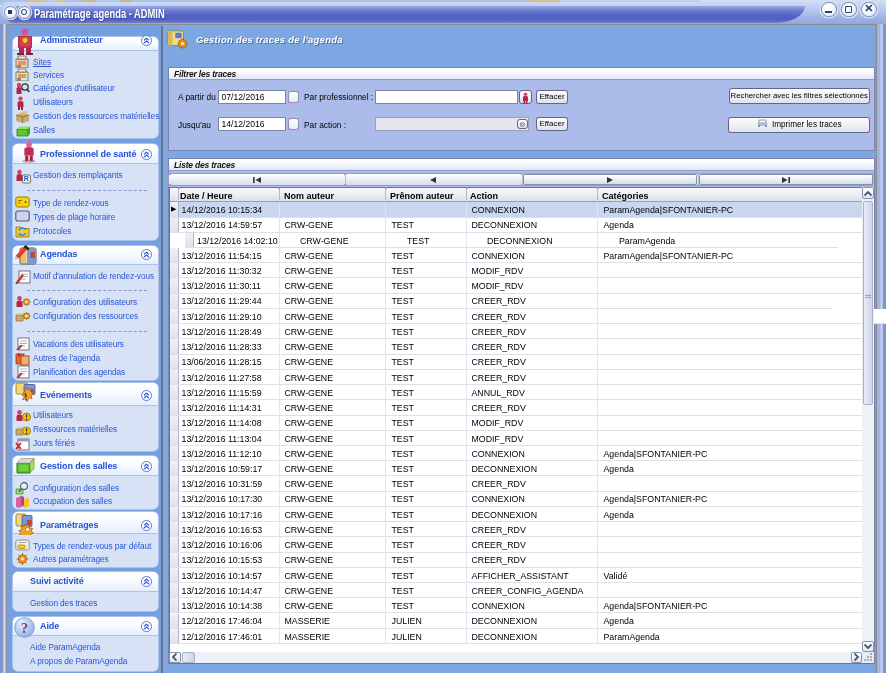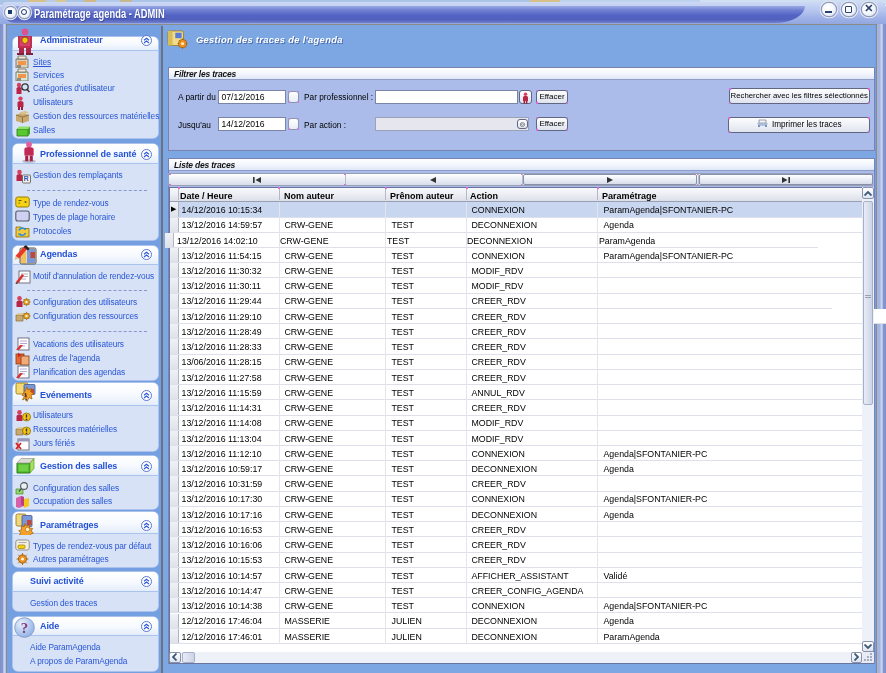--- a/index.html
+++ b/index.html
@@ -533,21 +533,21 @@
       <path d="M6.4 0H8v6H6.4z" fill="#333"></path>
     </svg>
 </div>
 
 <div id="grid"></div>
 <div id="ghead"></div>
 <b class="ghb" style="left:180px">Date / Heure</b>
 <b class="ghb" style="left:284px">Nom auteur</b>
 <b class="ghb" style="left:390px">Prênom auteur</b>
 <b class="ghb" style="left:470px">Action</b>
-<b class="ghb" style="left:602px">Paramétrage</b>
+<b class="ghb" style="left:602px">Catégories</b>
 <div class="hsep" style="left:177.5px"></div>
 <div class="hsep" style="left:278.5px"></div>
 <div class="hsep" style="left:385.0px"></div>
 <div class="hsep" style="left:466.0px"></div>
 <div class="hsep" style="left:597.0px"></div>
 <i class="mdot" style="left:178px;top:187px"></i>
 <i class="mdot" style="left:278px;top:187px"></i>
 <i class="mdot" style="left:385px;top:187px"></i>
 <i class="mdot" style="left:466px;top:187px"></i>
 <i class="mdot" style="left:597px;top:187px"></i>
@@ -560,21 +560,21 @@
     <b style="left:434px">ParamAgenda|SFONTANIER-PC</b>
   </div>
 <div class="row" style="left:169.5px;top:217.53px;width:692.5px;height:15.23px">
     <i class="gut"></i>
     <b style="left:12px">13/12/2016 14:59:57</b>
     <b style="left:115px">CRW-GENE</b>
     <b style="left:222px">TEST</b>
     <b style="left:302px">DECONNEXION</b>
     <b style="left:434px">Agenda</b>
   </div>
-<div class="row" style="left:165px;top:232.76px;width:653px;height:15.23px">
+<div class="row" style="left:185px;top:232.76px;width:653px;height:15.23px">
     <i class="gut"></i>
     <b style="left:12px">13/12/2016 14:02:10</b>
     <b style="left:115px">CRW-GENE</b>
     <b style="left:222px">TEST</b>
     <b style="left:302px">DECONNEXION</b>
     <b style="left:434px">ParamAgenda</b>
   </div>
 <div class="row" style="left:169.5px;top:247.99px;width:692.5px;height:15.23px">
     <i class="gut"></i>
     <b style="left:12px">13/12/2016 11:54:15</b>

